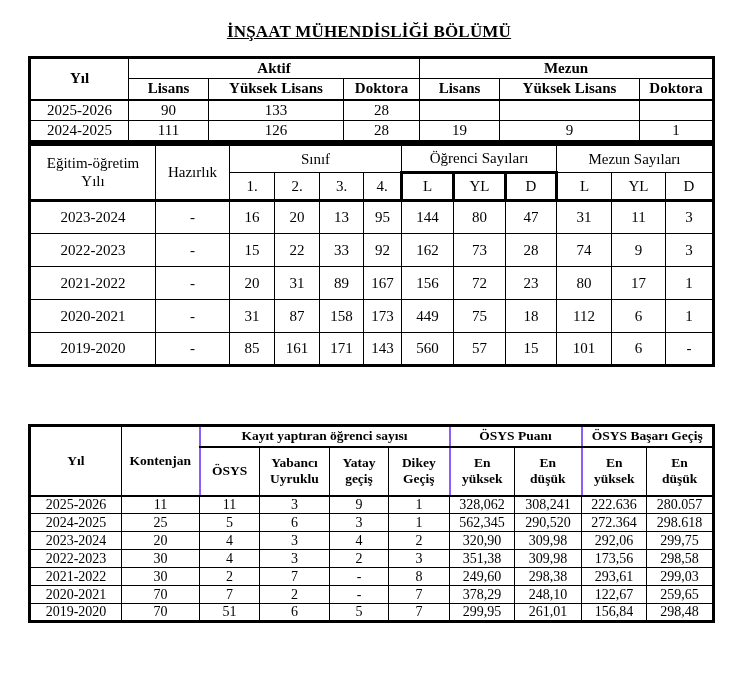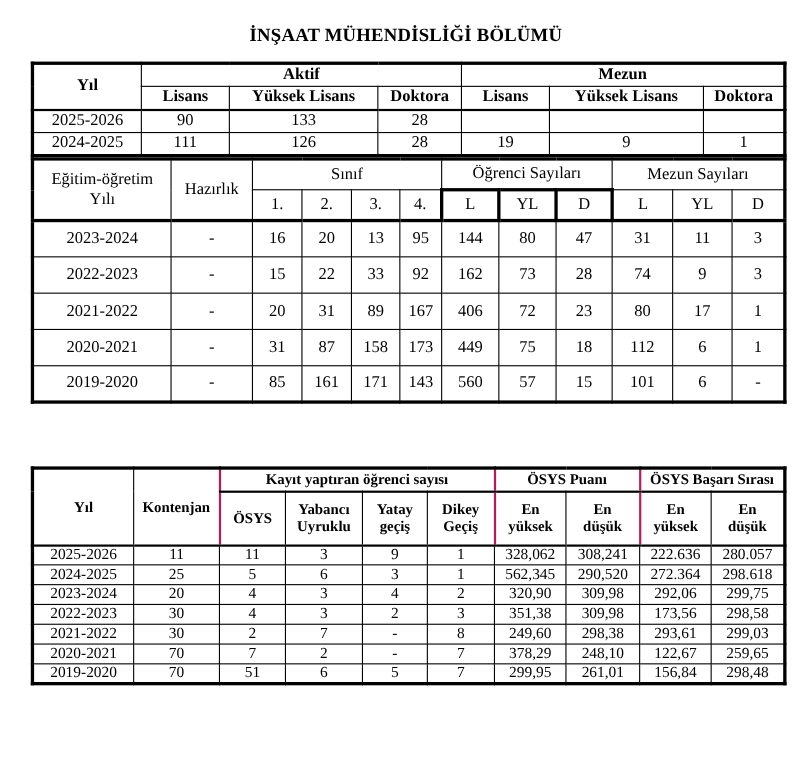--- a/index.html
+++ b/index.html
@@ -1,18 +1,18 @@
 <!DOCTYPE html>
 <html><head>
 <meta charset="utf-8">
 <style>
   html,body{margin:0;padding:0;background:#fff;}
   body{width:738px;height:699px;font-family:"Liberation Serif","DejaVu Serif",serif;color:#000;}
   .page{width:738px;height:699px;background:#fff;overflow:hidden;}
-  .doc-title{margin:22px 0 14px 0;text-align:center;font-size:17px;font-weight:bold;letter-spacing:.2px;}
+  .doc-title{margin:22px 0 14px 0;text-align:center;font-size:17px;font-weight:bold;letter-spacing:.2px;text-decoration:underline;}
   table{border-collapse:collapse;table-layout:fixed;margin-left:28px;background:#fff;}
   td,th{border:1px solid #000;text-align:center;vertical-align:middle;padding:0 1px;font-weight:normal;overflow:hidden;}
   .pre{white-space:pre-line;line-height:1.15;}
   
   .t1{border:3px solid #000;width:684px;}
   .t1 th{font-weight:bold;font-size:15px;}
   .t1 td{font-size:15px;}
   .t1 tr{height:21px;}
   .t1 .hb{border-bottom:2px solid #000;}
   
@@ -24,21 +24,21 @@
   .t2 .hb{border-bottom:3px solid #000;}
   .t2 .thickbox{border:3px solid #000;}
   
   .t3{border:3px solid #000;width:684px;margin-top:57px;}
   .t3 th{font-weight:bold;font-size:13.5px;line-height:1.2;}
   .t3 td{font-size:14px;}
   .t3 thead tr.grp-row{height:21px;}
   .t3 thead tr.sub-row{height:49px;}
   .t3 tbody tr{height:18px;}
   .t3 .hb{border-bottom:2px solid #000;}
-  .t3 .bl2{border-left:2px solid #be185d;margin-top:11px;}
+  .t3 .bl2{border-left:2px solid #8b5cf6;margin-top:11px;}
 </style>
 </head>
 <body>
 
 <div class="page">
 
   <div class="doc-title">İNŞAAT MÜHENDİSLİĞİ BÖLÜMÜ</div>
 
   <table class="t1">
     <colgroup>
@@ -153,21 +153,21 @@
           <td>9</td>
           <td>3</td>
         </tr>
         <tr>
           <td>2021-2022</td>
           <td>-</td>
           <td>20</td>
           <td>31</td>
           <td>89</td>
           <td>167</td>
-          <td>406</td>
+          <td>156</td>
           <td>72</td>
           <td>23</td>
           <td>80</td>
           <td>17</td>
           <td>1</td>
         </tr>
         <tr>
           <td>2020-2021</td>
           <td>-</td>
           <td>31</td>
@@ -210,21 +210,21 @@
         <col style="width:67px">
         <col style="width:65px">
         <col style="width:67px">
     </colgroup>
     <thead>
       <tr class="grp-row">
         <th rowspan="2" class="hb">Yıl</th>
         <th rowspan="2" class="hb">Kontenjan</th>
         <th colspan="4" class="hb bl2">Kayıt yaptıran öğrenci sayısı</th>
         <th colspan="2" class="hb bl2">ÖSYS Puanı</th>
-        <th colspan="2" class="hb bl2">ÖSYS Başarı Sırası</th>
+        <th colspan="2" class="hb bl2">ÖSYS Başarı Geçiş</th>
       </tr>
       <tr class="sub-row">
         <th class="hb bl2">ÖSYS</th>
         <th class="hb pre">Yabancı
 Uyruklu</th>
         <th class="hb pre">Yatay
 geçiş</th>
         <th class="hb pre">Dikey
 Geçiş</th>
         <th class="hb pre bl2">En

